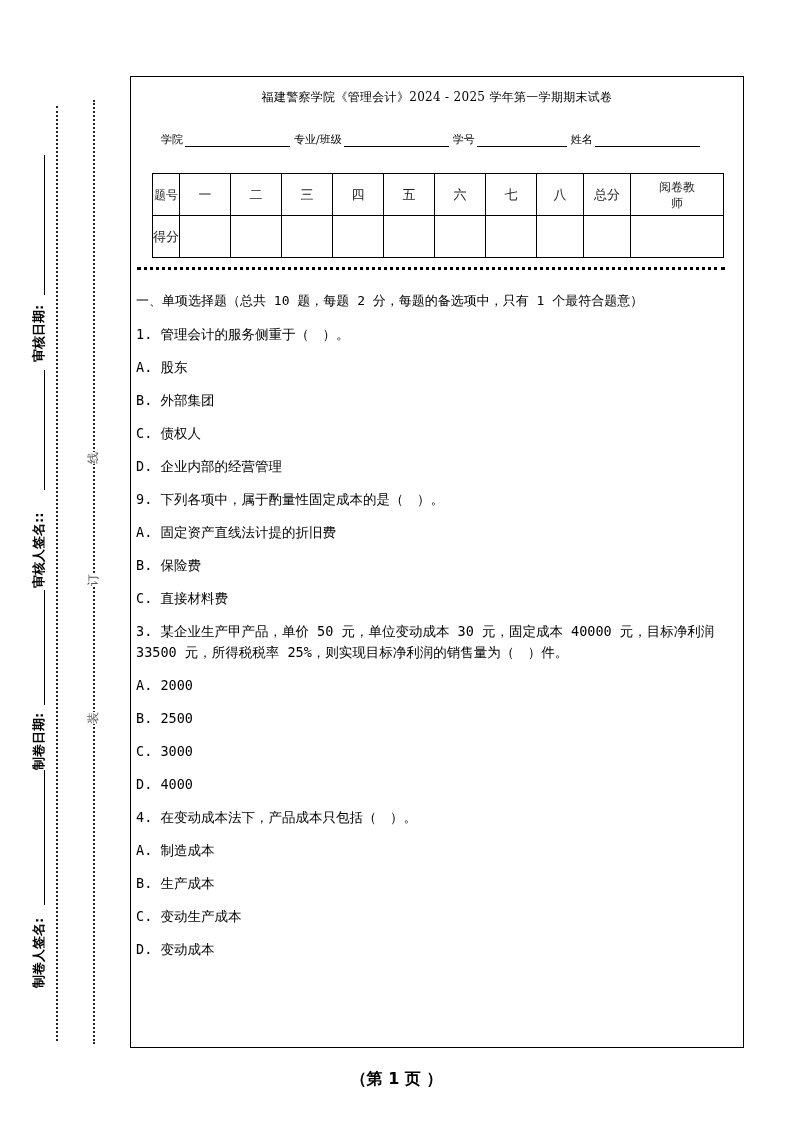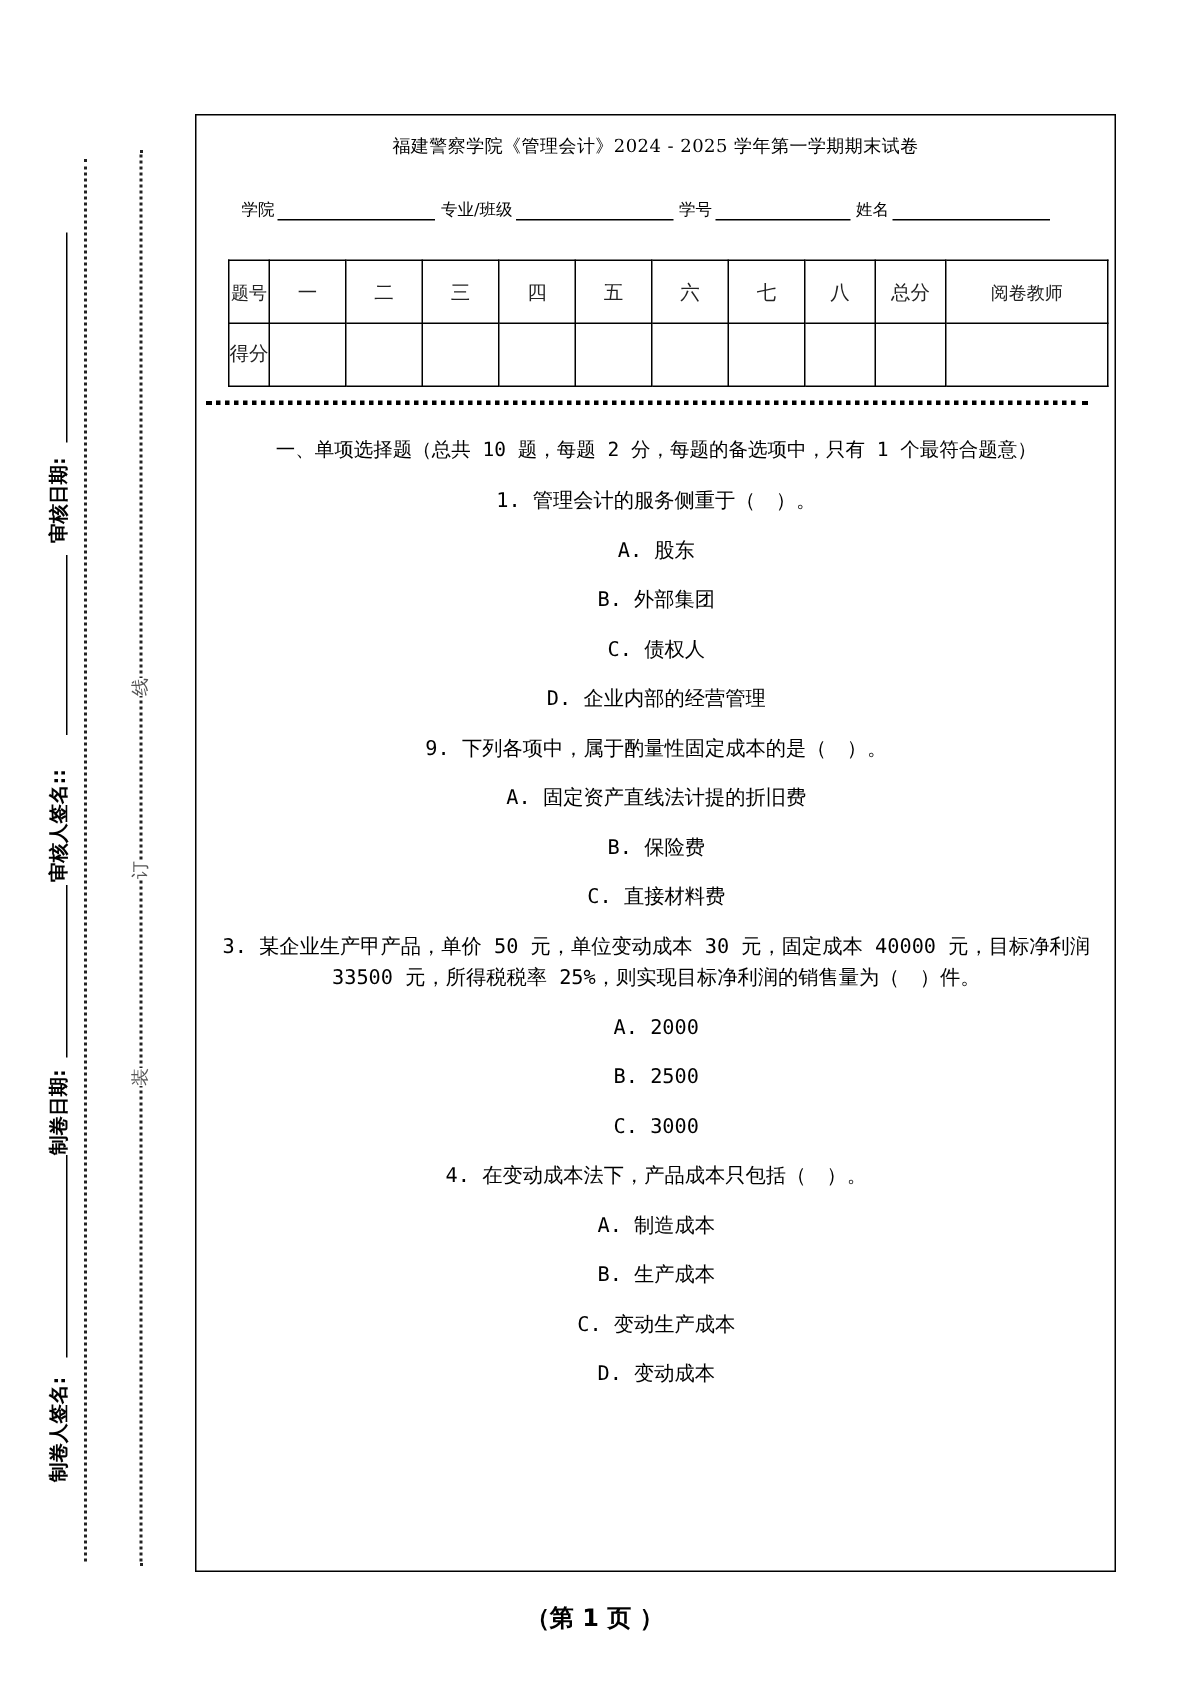--- a/index.html
+++ b/index.html
@@ -22,21 +22,21 @@
            font-size:12px; letter-spacing:0.3px; }
   .info-row { position:absolute; left:30px; top:55px; font-size:11px; display:flex; align-items:flex-end; }
   .info-row .lbl { margin-right:2px; }
   .info-row .fill { display:inline-block; border-bottom:1px solid #000; height:12px; margin-right:4px; }
 
   table.score { position:absolute; left:21px; top:96px; border-collapse:collapse; font-size:13px;border-radius:15px; }
   table.score td { border:1px solid #000; text-align:center; padding:0; color:#222; }
   .sep-dots { position:absolute; left:6px; right:18px; top:190px; border-top:3px dotted #000; }
 
   .content { position:absolute; left:5px; top:214px; right:4px; font-size:13.5px;
-             font-family:"DejaVu Sans Mono","Liberation Mono",monospace;text-align:center; }
+             font-family:"DejaVu Sans Mono","Liberation Mono",monospace; }
   .content .line { height:33px; line-height:20px; white-space:nowrap; }
   .content .line.wrap { white-space:normal; height:auto; line-height:21px; margin-bottom:12px; }
 
   .footer { position:absolute; top:1069px; left:0; right:0; text-align:center;
             font-weight:bold; font-size:16px; font-family:"DejaVu Sans","Liberation Sans",sans-serif; }
 </style>
 </head>
 <body>
 
 <div>
@@ -78,21 +78,21 @@
       <td style="width:26px; font-size:12px; line-height:16px;">题号</td>
       <td style="width:50px;">一</td>
       <td style="width:50px;">二</td>
       <td style="width:50px;">三</td>
       <td style="width:50px;">四</td>
       <td style="width:50px;">五</td>
       <td style="width:50px;">六</td>
       <td style="width:50px;">七</td>
       <td style="width:46px;">八</td>
       <td style="width:46px;">总分</td>
-      <td style="width:108px; font-size:12px; line-height:16px; padding:0 28px; box-sizing:border-box;">阅卷教师</td>
+      <td style="width:93px; font-size:12px; line-height:16px; padding:0 28px; box-sizing:border-box;">阅卷教师</td>
     </tr>
     <tr style="height:42px;">
       <td style="font-size:13px; line-height:16px;">得分</td>
       <td></td>
       <td></td>
       <td></td>
       <td></td>
       <td></td>
       <td></td>
       <td></td>
@@ -116,20 +116,21 @@
 
     <div class="line">9. 下列各项中，属于酌量性固定成本的是（　）。</div>
     <div class="line">A. 固定资产直线法计提的折旧费</div>
     <div class="line">B. 保险费</div>
     <div class="line">C. 直接材料费</div>
 
     <div class="line wrap">3. 某企业生产甲产品，单价 50 元，单位变动成本 30 元，固定成本 40000 元，目标净利润 33500 元，所得税税率 25%，则实现目标净利润的销售量为（　）件。</div>
     <div class="line">A. 2000</div>
     <div class="line">B. 2500</div>
     <div class="line">C. 3000</div>
+    <div class="line">D. 4000</div>
 
     <div class="line">4. 在变动成本法下，产品成本只包括（　）。</div>
     <div class="line">A. 制造成本</div>
     <div class="line">B. 生产成本</div>
     <div class="line">C. 变动生产成本</div>
     <div class="line">D. 变动成本</div>
 
   </div>
 </div>
 

